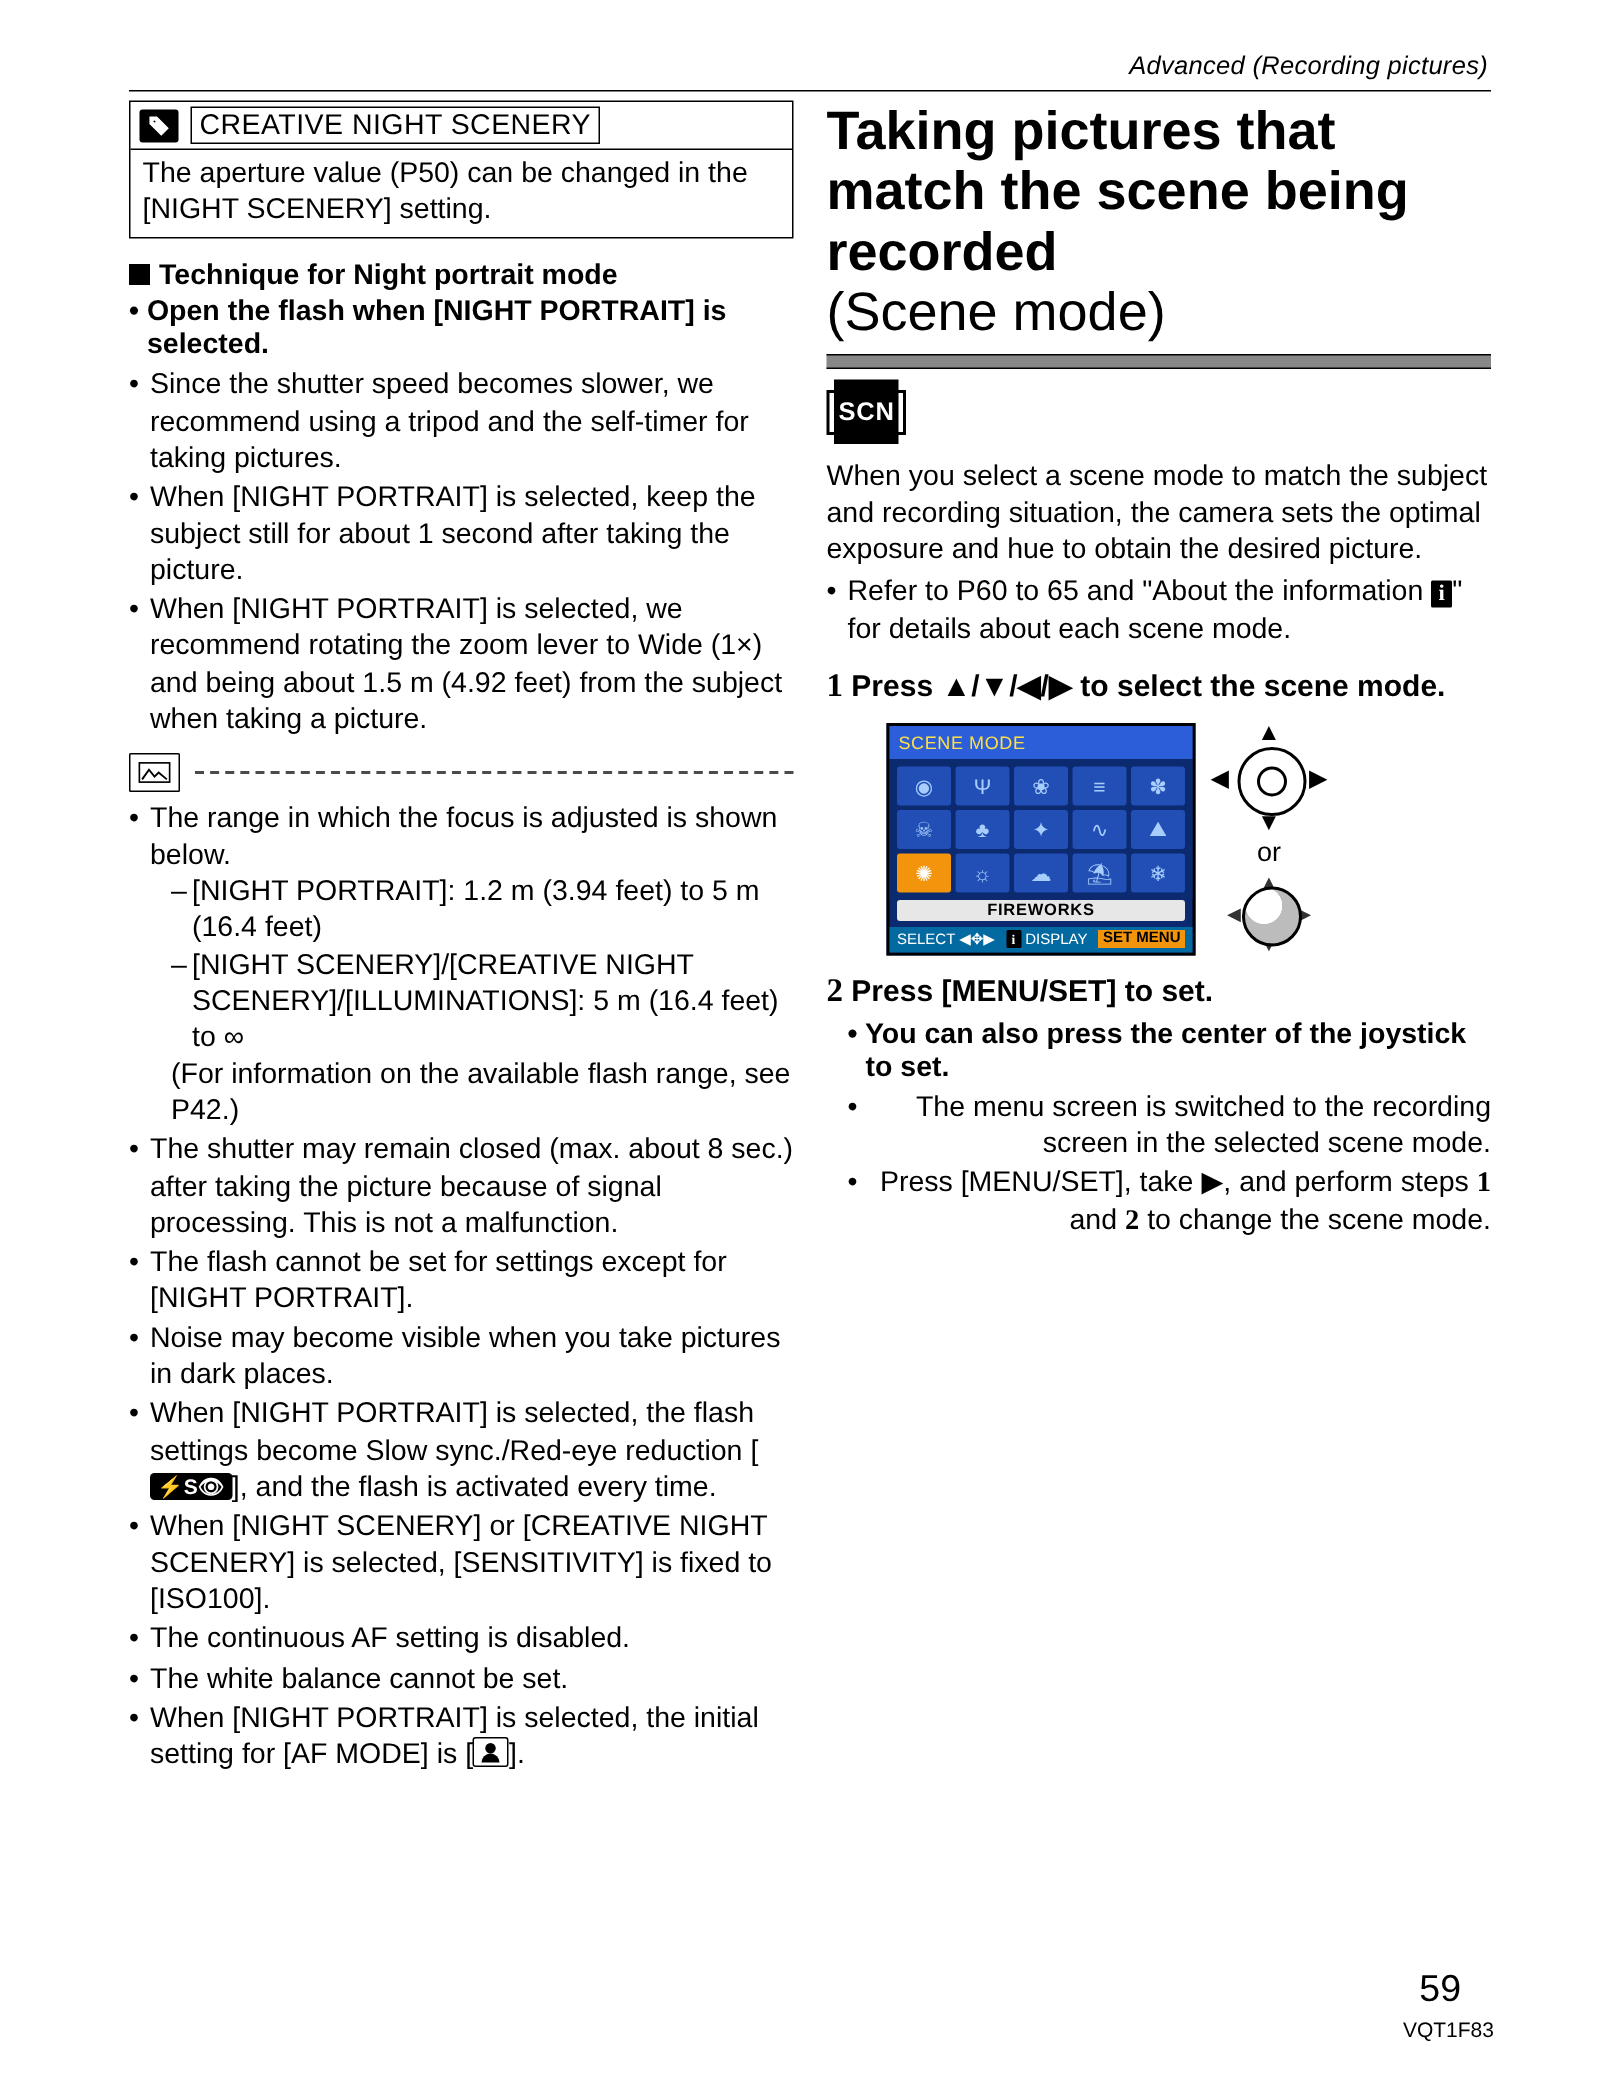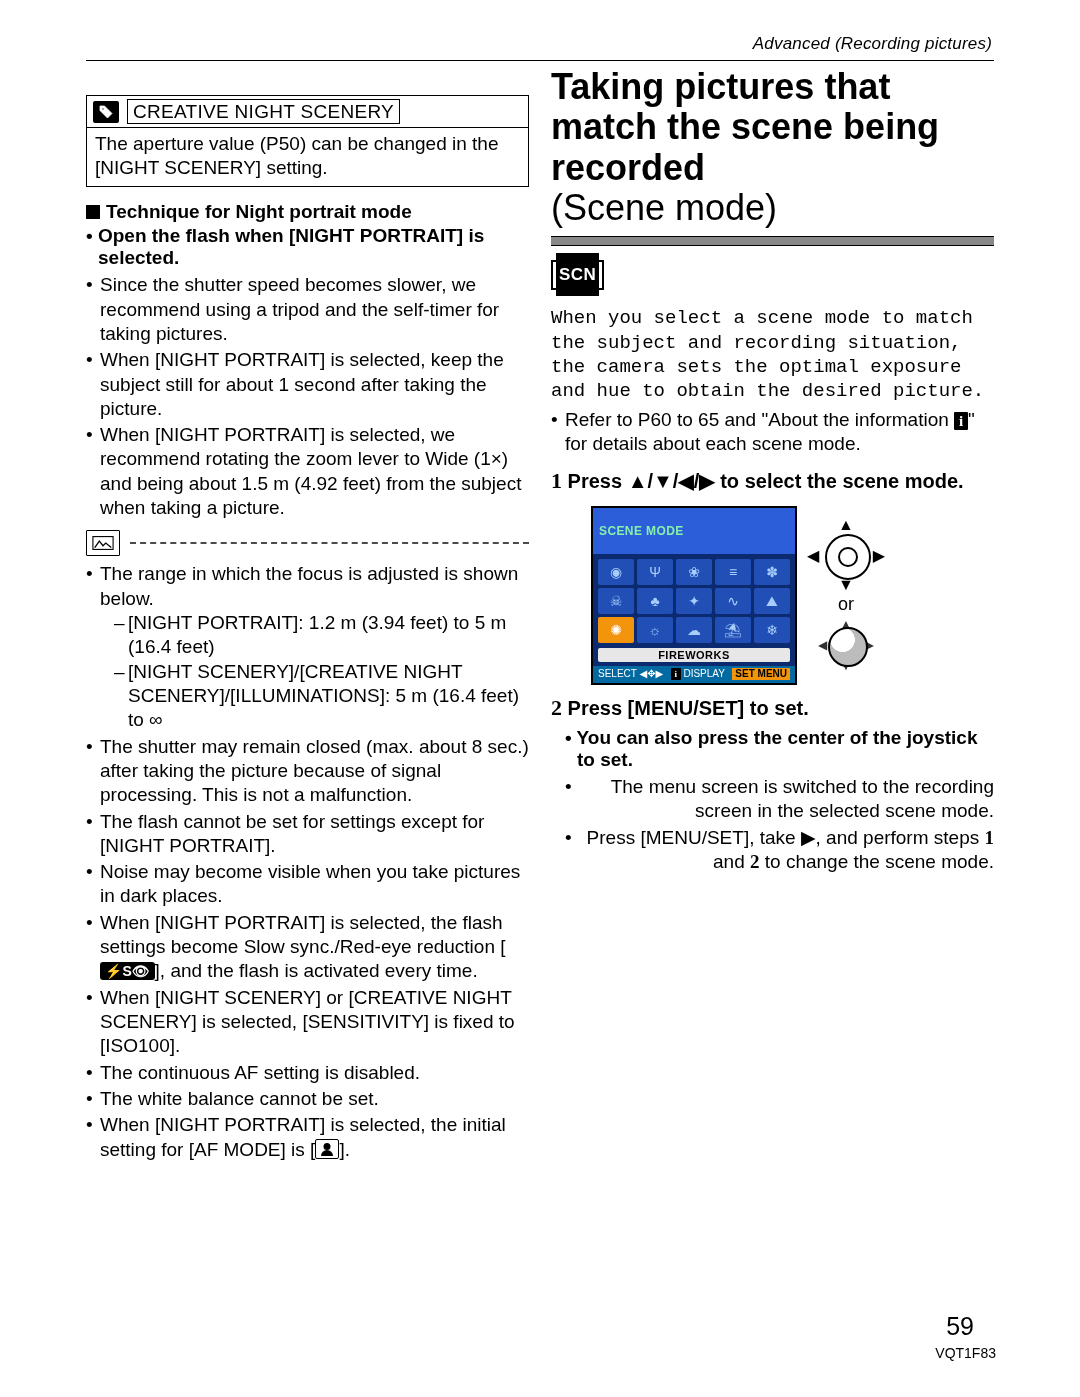--- a/index.html
+++ b/index.html
@@ -39,21 +39,20 @@
   .col {
     flex: 1 1 50%;
     min-width: 0;
   }
   .col p, .col li {
     font-size: 19px;
     line-height: 1.28;
   }
   .box {
     border: 1.5px solid #000;
-    margin-top: 28px;
   }
   .box-head {
     display: flex;
     align-items: center;
     gap: 8px;
     padding: 3px 6px;
     border-bottom: 1.5px solid #000;
   }
   .box-head-icon {
     width: 26px;
@@ -223,21 +222,20 @@
     font-weight: bold;
     font-size: 17px;
     letter-spacing: 0.5px;
     padding: 12px 3px;
     line-height: 20px;
   }
   .intro {
     font-size: 19px;
     line-height: 1.28;
     margin: 0 0 4px 0;
-    font-family: Liberation Mono, monospace;
   }
   .info-i {
     display: inline-block;
     background: #000;
     color: #fff;
     font-family: Georgia, 'Times New Roman', serif;
     font-weight: bold;
     font-size: 15px;
     width: 14px;
     text-align: center;
@@ -265,24 +263,24 @@
     padding: 6px 0 10px 40px;
   }
   .lcd {
     width: 202px;
     background: #0b2a6f;
     border: 2px solid #000;
     font-family: Arial, sans-serif;
   }
   .lcd-title {
     background: #2b5ed8;
-    color: #86efac;
+    color: #fde047;
     font-size: 12px;
-    font-weight: bold;
-    padding: 16px 6px;
+    font-weight: normal;
+    padding: 4px 6px;
     letter-spacing: 0.4px;
   }
   .lcd-grid {
     display: grid;
     grid-template-columns: repeat(5, 1fr);
     gap: 3px;
     padding: 5px;
     background: #0b2a6f;
   }
   .lcd-cell {
@@ -429,20 +427,21 @@
         <span class="dashes"></span>
       </div>
 
       <ul class="bullets">
         <li>
           <span>The range in which the focus is adjusted is shown below.</span>
           <ul class="inner">
             <li>[NIGHT PORTRAIT]:  1.2 m (3.94 feet) to 5 m (16.4 feet)</li>
             <li>[NIGHT SCENERY]/[CREATIVE NIGHT SCENERY]/[ILLUMINATIONS]:  5 m (16.4 feet) to ∞</li>
           </ul>
+          <div class="paren">(For information on the available flash range, see P42.)</div>
         </li>
         <li>The shutter may remain closed (max. about 8 sec.) after taking the picture because of signal processing. This is not a malfunction.</li>
         <li>The flash cannot be set for settings except for [NIGHT PORTRAIT].</li>
         <li>Noise may become visible when you take pictures in dark places.</li>
         <li>
           <span>When [NIGHT PORTRAIT] is selected, the flash settings become Slow sync./Red-eye reduction [</span><span class="flash-chip">⚡S👁</span><span>], and the flash is activated every time.</span>
         </li>
         <li>When [NIGHT SCENERY] or [CREATIVE NIGHT SCENERY] is selected, [SENSITIVITY] is fixed to [ISO100].</li>
         <li>The continuous AF setting is disabled.</li>
         <li>The white balance cannot be set.</li>

